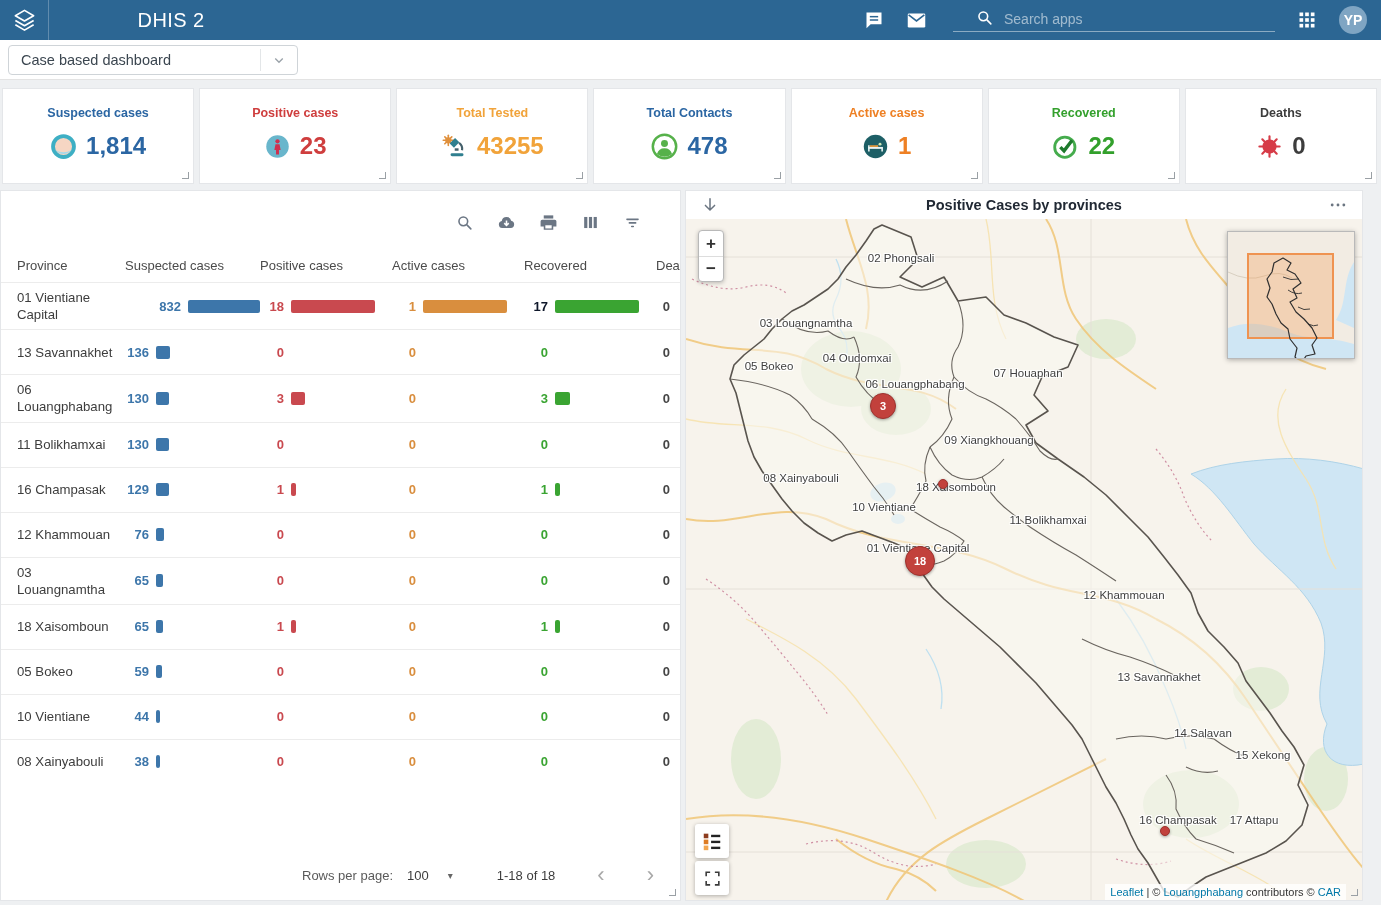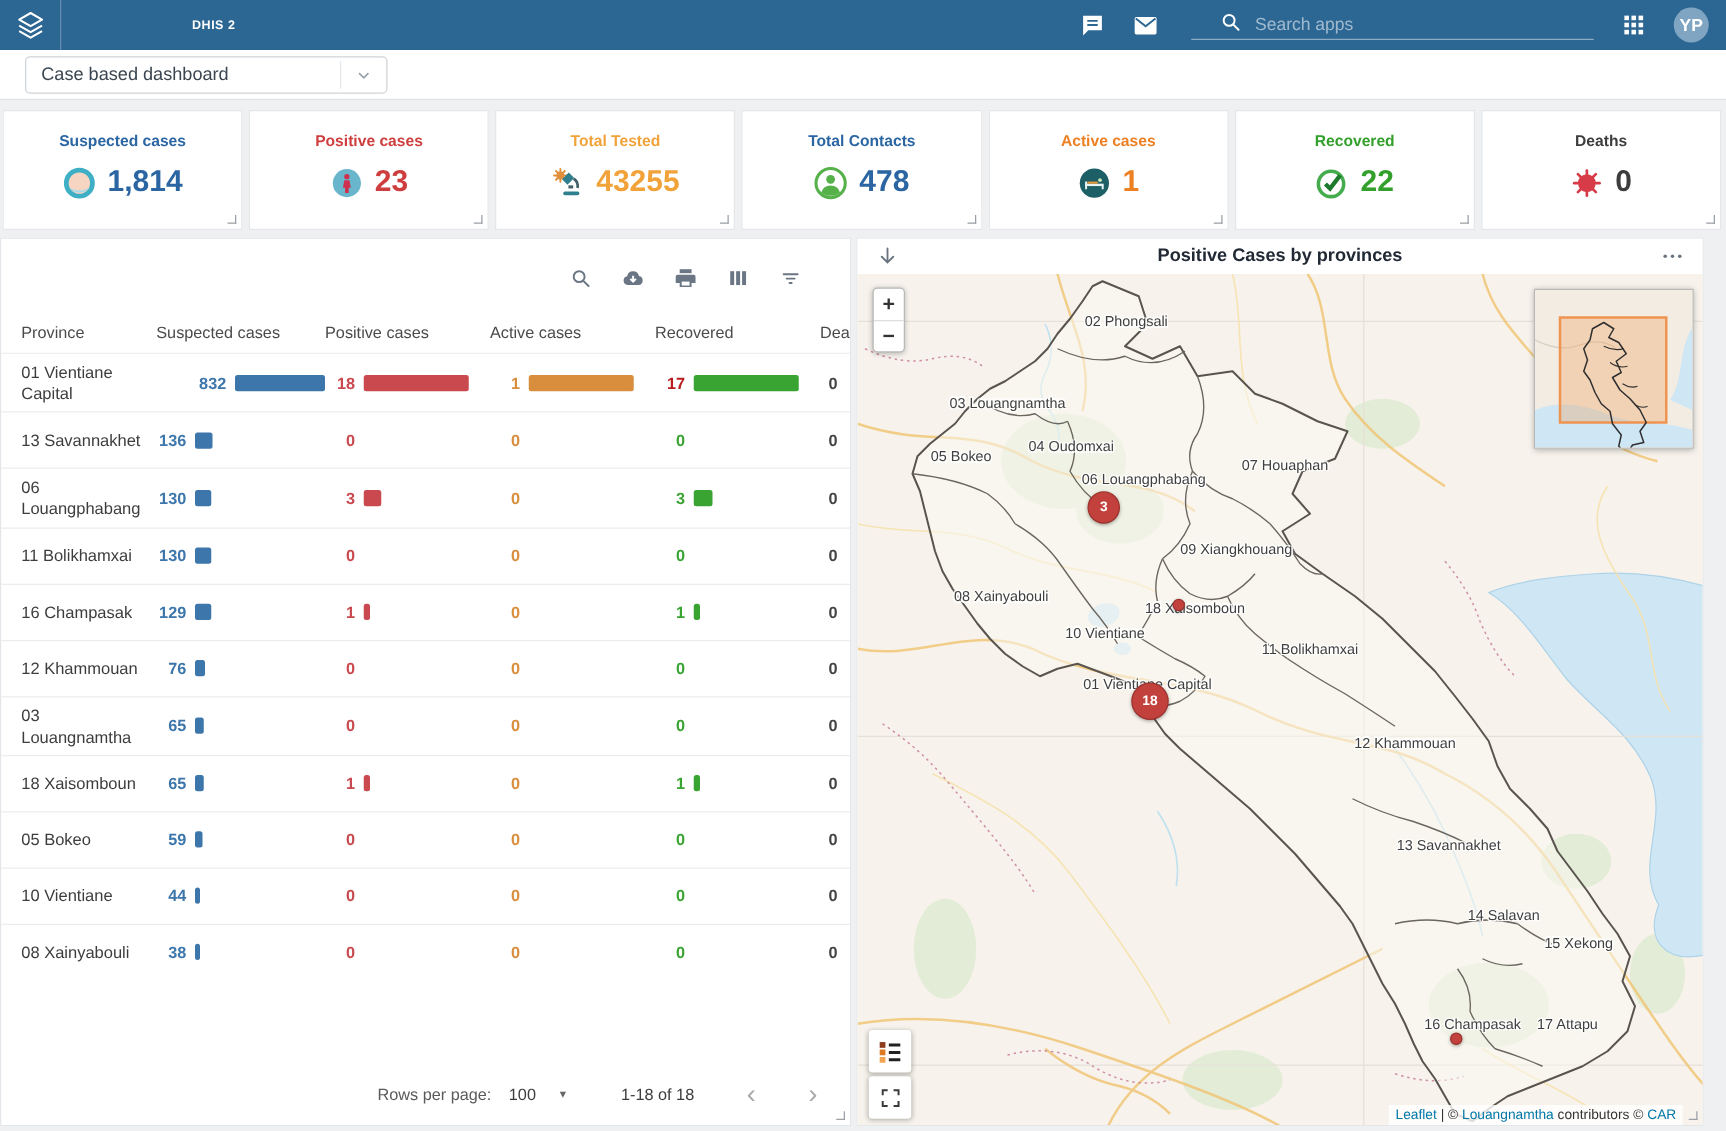--- a/index.html
+++ b/index.html
@@ -4,34 +4,34 @@
 <style>
   * { box-sizing: border-box; margin: 0; padding: 0; }
   html,body { width:1381px; height:905px; overflow:hidden; }
   body { background:#eef0f2; font-family:"Liberation Sans","DejaVu Sans",sans-serif; }
   .icon svg { display:block; }
 
   
   .appbar { height:40px; background:#2c6693; display:flex; align-items:center; color:#fff; }
   .logo-box { width:49px; height:40px; display:flex; align-items:center; justify-content:center;
               border-right:1px solid rgba(255,255,255,.25); cursor:pointer; }
-  .appbar-title { width:244px; text-align:center; font-weight:bold; font-size:10px; letter-spacing:.4px; }
+  .appbar-title { width:244px; text-align:center; font-weight:normal; font-size:20px; letter-spacing:.4px; }
   .appbar-spacer { flex:1; }
   .appbar-right { display:flex; align-items:center; padding-right:14px; }
   .appbar-right .icon { margin-left:22px; cursor:pointer; }
   .search-wrap { display:flex; align-items:flex-end; gap:10px; border-bottom:1px solid rgba(255,255,255,.45);
                  padding-bottom:4px; width:322px; margin:0 0 0 26px; }
   input.search { background:transparent; border:none; outline:none; color:#fde047; font-size:14px; width:100%;
                  font-family:inherit; }
   input.search::placeholder { color:rgba(255,255,255,.55); }
   .avatar { width:28px; height:28px; border-radius:50%; background:#7fa5c3; font-size:14px; font-weight:bold;
             display:flex; align-items:center; justify-content:center; margin-left:22px; cursor:pointer; }
 
   
-  .dash-bar { height:40px; background:#fff; display:flex; align-items:center; padding:0 20px;
+  .dash-bar { height:40px; background:#fff; display:flex; align-items:center; padding:0 8px;
               border-bottom:1px solid #e3e3e3; }
   .dash-select { width:290px; height:30px; border:1px solid #cfd4d8; border-radius:4px; display:flex;
                  align-items:center; background:#fff; cursor:pointer; }
   .dash-select .lbl { flex:1; padding:0 12px; font-size:14.5px; color:#3b4650; }
   .dash-select .divider { width:1px; height:22px; background:#e3e6e8; }
   .dash-select .chev { width:36px; display:flex; justify-content:center; color:#9aa2a9; }
 
   
   .cards-row { display:flex; gap:5px; padding:8px 4px 6px 2px; }
   .card { flex:1; background:#fff; border:1px solid #e4e6e9; height:96px; position:relative;
@@ -347,21 +347,21 @@
           </div>
           <div class="cell-bar">
             <span class="num" style="color: rgb(201, 73, 79);">18</span>
             <span class="bar" style="background: rgb(201, 73, 79); width: 84px;"></span>
           </div>
           <div class="cell-bar">
             <span class="num" style="color: rgb(217, 142, 62);">1</span>
             <span class="bar" style="background: rgb(217, 142, 62); width: 84px;"></span>
           </div>
           <div class="cell-bar">
-            <span class="num" style="color: #b91c1c;">17</span>
+            <span class="num" style="color: #0f172a;">17</span>
             <span class="bar" style="background: rgb(58, 164, 50); width: 84px;"></span>
           </div>
           <div class="deaths">0</div>
         </div>
         <div class="tbl-row">
           <div class="prov">13 Savannakhet</div>
           <div class="cell-bar">
             <span class="num" style="color: rgb(61, 118, 170);">136</span>
             <span class="bar" style="background: rgb(61, 118, 170); width: 14px;"></span>
           </div>
@@ -726,18 +726,18 @@
           <g fill="none" stroke="#2f2f2f" stroke-width="0.9">
             <path d="M55,45 q8,4 16,2"></path>
               <path d="M60,58 q7,5 14,3"></path>
               <path d="M70,75 q6,4 12,2"></path>
               <path d="M80,92 q6,3 10,1"></path>
           </g>
         </svg>
       </div>
 
       <div class="attrib">
-        <a>Leaflet</a><span> | © </span><a>Louangnamtha</a><span> contributors © </span><a>CAR</a>
+        <a>Leaflet</a><span> | © </span><a>Louangphabang</a><span> contributors © </span><a>CAR</a>
       </div>
     </div>
     <span class="rs" style="z-index:6;"></span>
   </section>
 </div>
 
 </body></html>

